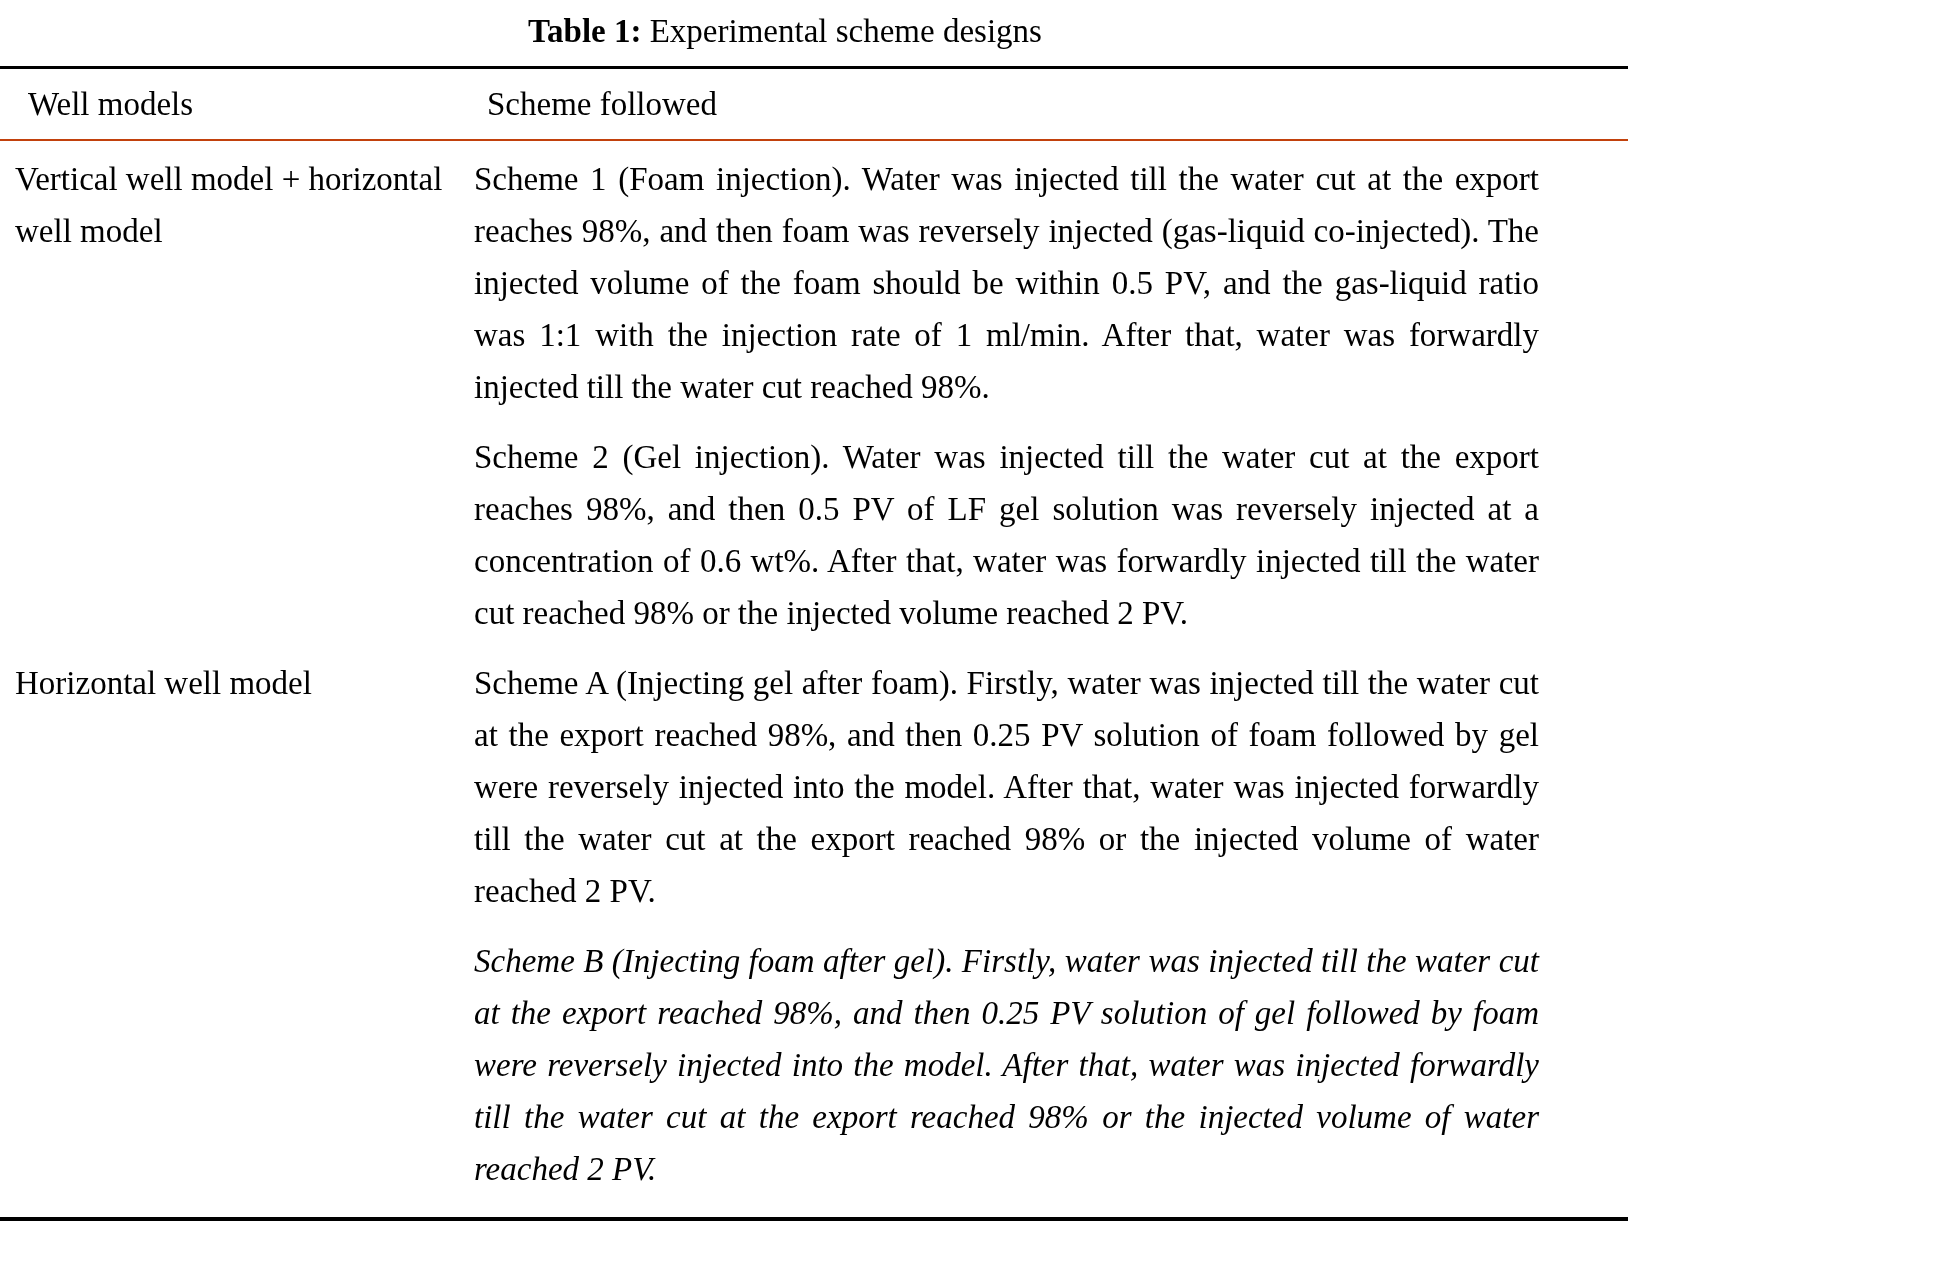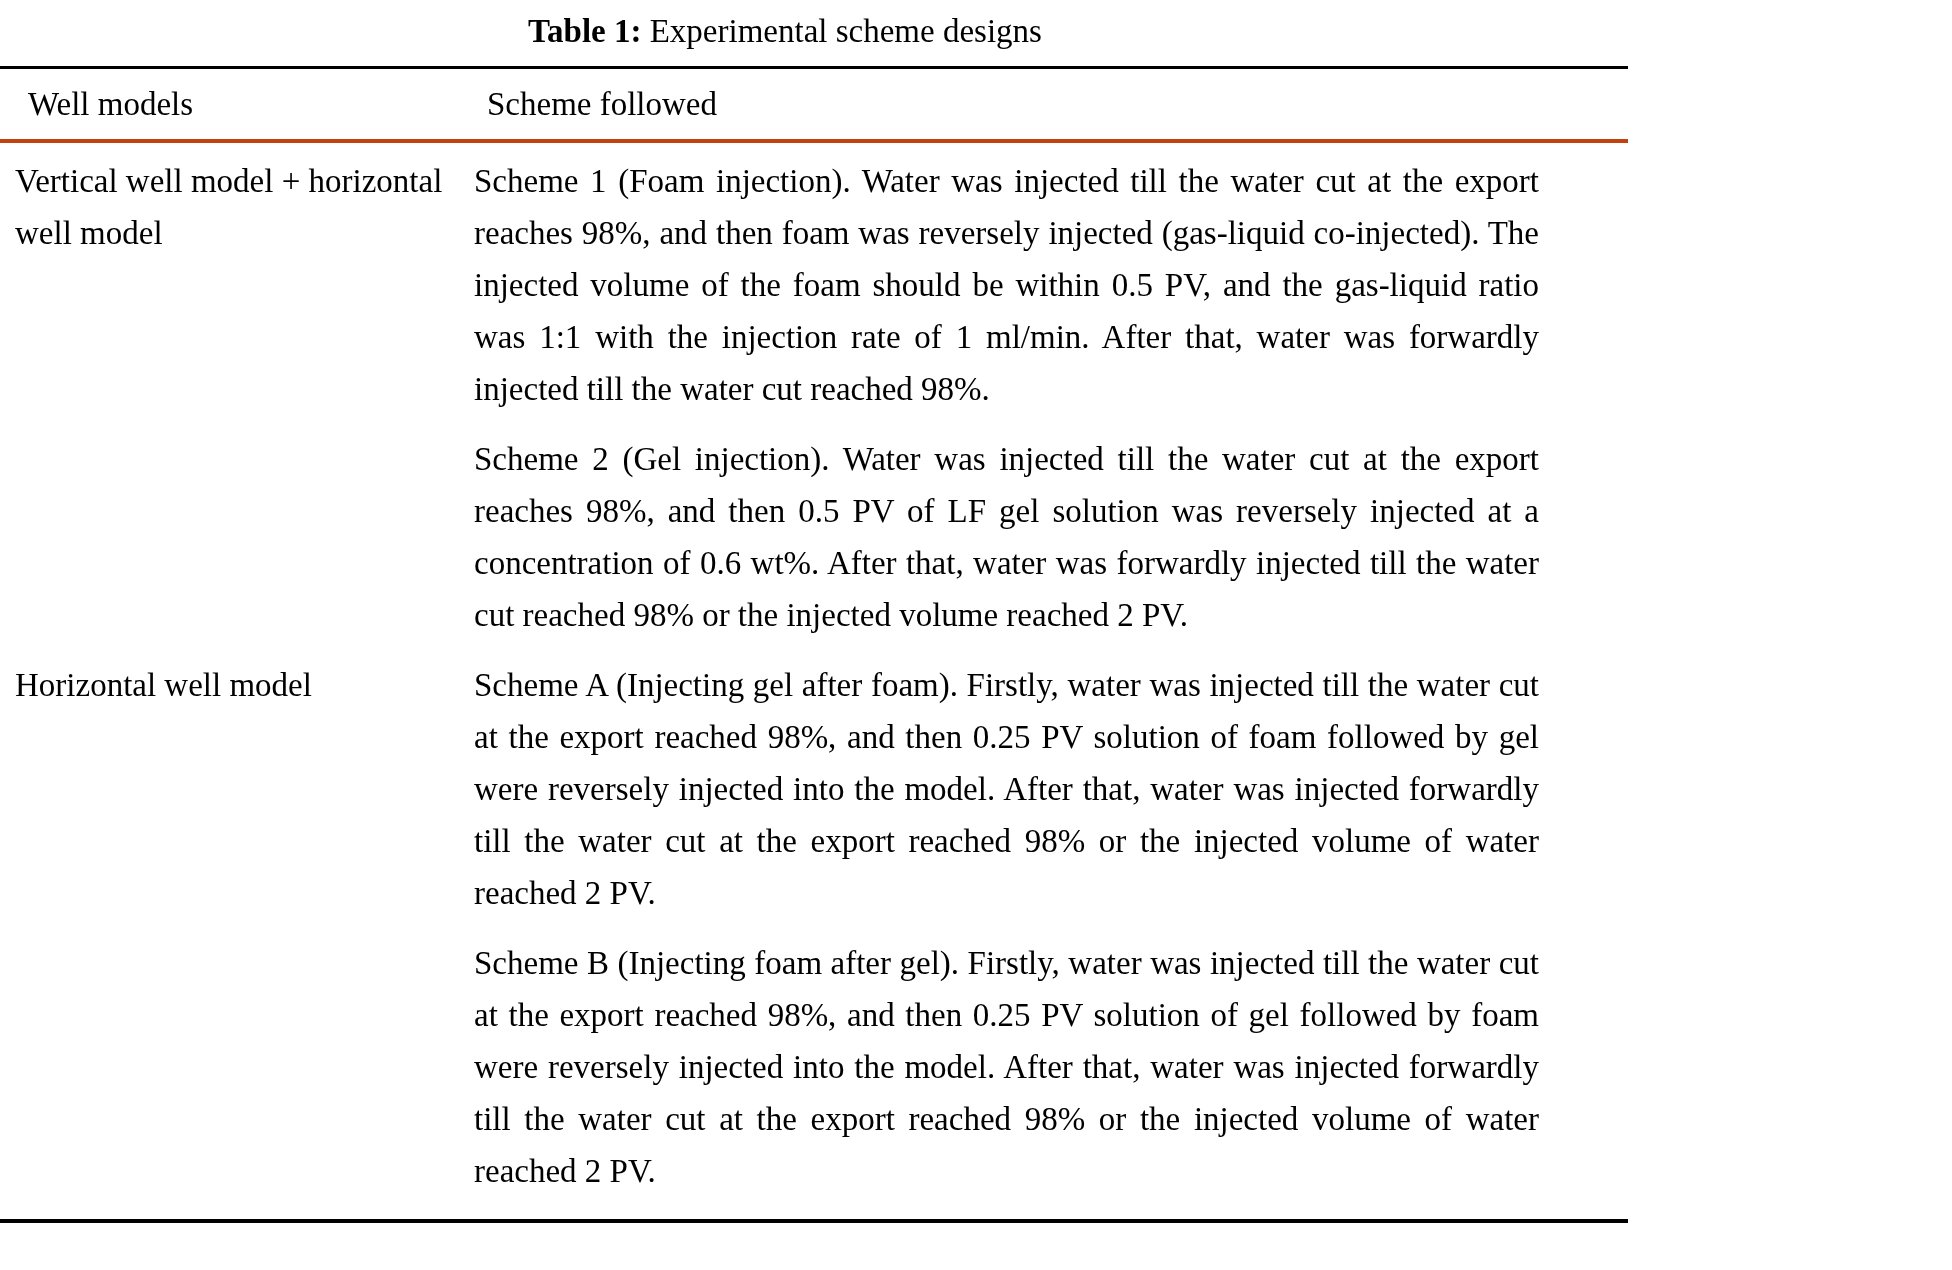--- a/index.html
+++ b/index.html
@@ -28,38 +28,39 @@
     font-weight: bold;
   }
   .scheme-table {
     border-top: 3px solid #000000;
     border-bottom: 4px solid #000000;
   }
   .header-row {
     display: grid;
     grid-template-columns: 459px 1065px;
     padding: 9px 0 9px 28px;
-    border-bottom: 4px solid #c2410c;
+    border-bottom: 2px solid #c2410c;
   }
   .table-body {
     padding: 12px 0 14px 15px;
   }
   .table-row {
     display: grid;
     grid-template-columns: 459px 1065px;
   }
   .well-model-cell {
     padding-right: 24px;
   }
   .schemes-cell p {
     margin: 0 0 18px 0;
     text-align: justify;
   }
   .table-row:last-child .schemes-cell p:last-child {
     margin-bottom: 8px;
+    font-style: italic;
   }
 </style>
 </head>
 <body>
 
 <div class="page">
 
   <div class="caption">
     <span class="caption-label">Table 1:</span>
     <span class="caption-title">Experimental scheme designs</span>

